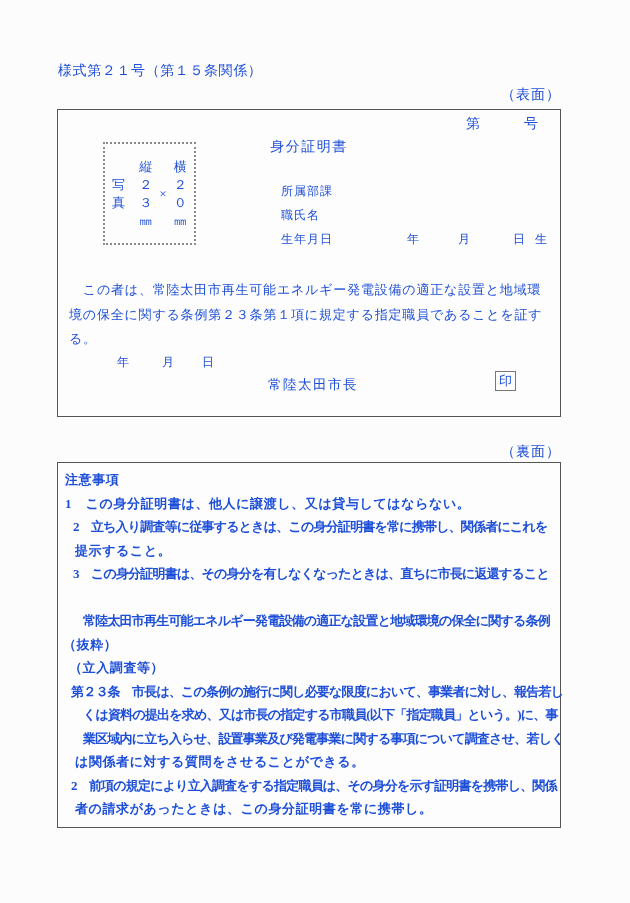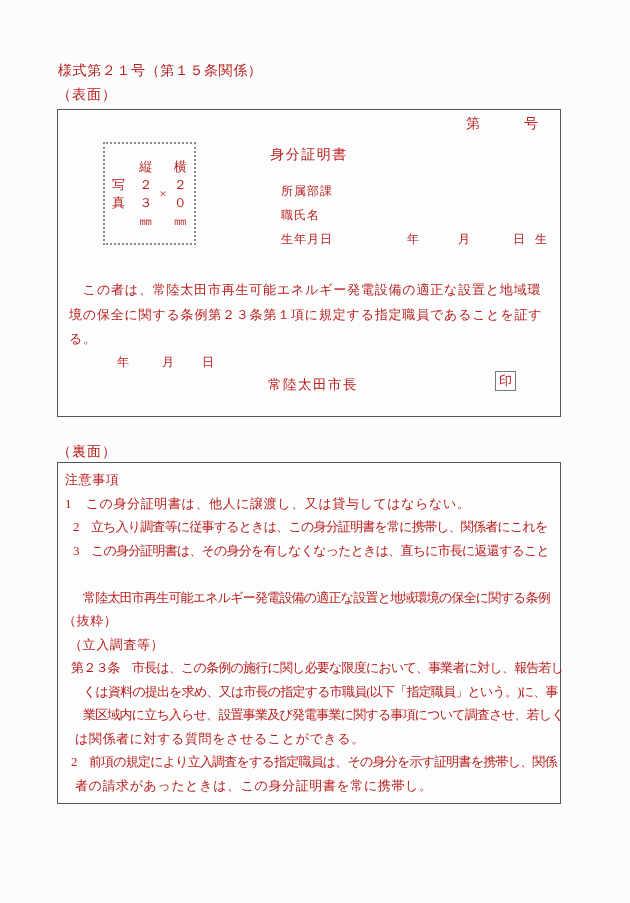--- a/index.html
+++ b/index.html
@@ -5,51 +5,51 @@
   html,body{margin:0;padding:0;}
   body{
     width:630px;height:903px;
     background:#f4f4f4;
     font-family:"Liberation Serif","DejaVu Serif",serif;
   }
   .page{
     position:relative;
     width:630px;height:903px;
     background:#fcfcfc;
-    color:#b91c1c;
+    color:#1d4ed8;
     overflow:hidden;
   }
   .abs{position:absolute;}
   .form-number{
     left:58px;top:62px;
     font-size:14px;letter-spacing:0.6px;white-space:nowrap;
   }
   .section-label{
     left:57px;width:504px;top:0;
-    text-align:left;font-size:14px;letter-spacing:1px;
+    text-align:right;font-size:14px;letter-spacing:1px;
   }
   .front-box{
     left:57px;top:109px;width:504px;height:308px;
     border:1px solid #555;box-sizing:border-box;
     background:#fdfdfd;
   }
   .back-box{
     left:57px;top:462px;width:504px;
     border:1px solid #555;box-sizing:border-box;
     background:#fdfdfd;
     padding:5px 4px 6px 5px;
     font-size:13px;
   }
   .docnum{
     left:408px;top:5px;
     display:flex;gap:44px;
     font-size:14px;
   }
   .card-title{
-    left:0;right:0;top:36px;
+    left:0;right:0;top:28px;
     text-align:center;font-size:14px;letter-spacing:1.5px;
   }
   .photo-box{
     left:45px;top:32px;width:93px;height:103px;
     border:2px dotted #8a8a8a;box-sizing:border-box;
     display:flex;flex-direction:row;justify-content:space-evenly;align-items:center;
     font-size:13px;letter-spacing:1px;
     text-align:center;
   }
   .fld{font-size:12px;letter-spacing:1px;white-space:nowrap;}
@@ -61,21 +61,21 @@
   .issuer{left:210px;top:266px;font-size:13.5px;letter-spacing:1.5px;}
   .seal{
     left:437px;top:261px;
     border:1px solid #777;
     font-size:13px;
     padding:2px 3px;
     line-height:14px;
   }
   .bline{
     height:23.5px;line-height:23.5px;
-    white-space:nowrap;overflow:visible;
+    white-space:nowrap;overflow:visible;font-weight:bold;
   }
   .ls-n{letter-spacing:0.6px;}
   .ls-t{letter-spacing:-0.8px;margin-left:8px;}
   .i0{padding-left:0;}
   .ia{padding-left:2px;}
   .ib{padding-left:6px;}
   .ic{padding-left:12px;}
 </style>
 </head>
 <body>
@@ -124,20 +124,21 @@
 
     <span class="abs seal">印</span>
   </div>
 
   <div class="abs section-label" style="top:443px;">（裏面）</div>
 
   <div class="abs back-box">
     <div class="bline ls-n ia">注意事項</div>
     <div class="bline ls-n ia">1　この身分証明書は、他人に譲渡し、又は貸与してはならない。</div>
     <div class="bline ls-t ia">2　立ち入り調査等に従事するときは、この身分証明書を常に携帯し、関係者にこれを</div>
+    <div class="bline ls-n ic">提示すること。</div>
     <div class="bline ls-t ia">3　この身分証明書は、その身分を有しなくなったときは、直ちに市長に返還すること</div>
     <div class="bline ls-n i0"></div>
     <div class="bline ls-t ic">常陸太田市再生可能エネルギー発電設備の適正な設置と地域環境の保全に関する条例</div>
     <div class="bline ls-n i0">（抜粋）</div>
     <div class="bline ls-n ib">（立入調査等）</div>
     <div class="bline ls-t i0">第２３条　市長は、この条例の施行に関し必要な限度において、事業者に対し、報告若し</div>
     <div class="bline ls-t ic">くは資料の提出を求め、又は市長の指定する市職員(以下「指定職員」という。)に、事</div>
     <div class="bline ls-t ic">業区域内に立ち入らせ、設置事業及び発電事業に関する事項について調査させ、若しく</div>
     <div class="bline ls-n ic">は関係者に対する質問をさせることができる。</div>
     <div class="bline ls-t i0">2　前項の規定により立入調査をする指定職員は、その身分を示す証明書を携帯し、関係</div>

